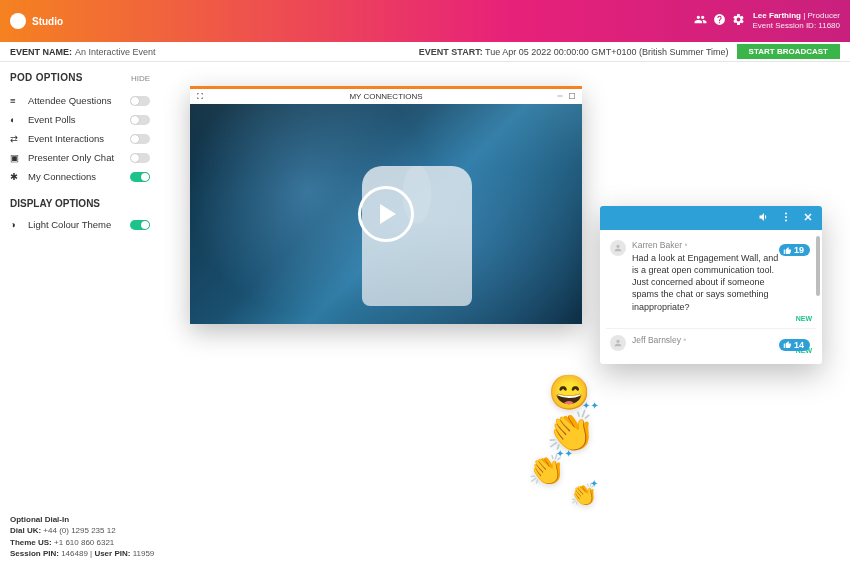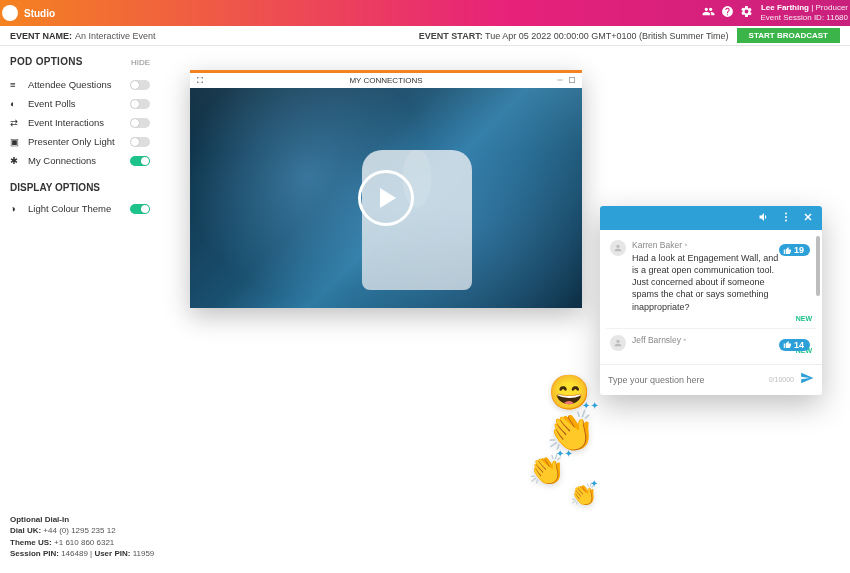--- a/index.html
+++ b/index.html
@@ -1,19 +1,19 @@
 <!DOCTYPE html>
 <html><head>
 <meta charset="utf-8">
 <style>
 * { margin:0; padding:0; box-sizing:border-box; font-family:Arial,Helvetica,sans-serif; }
 body { background:#fff; width:850px; height:573px; position:relative; overflow:hidden; }
 
 
-.top-header { height:26px; background:linear-gradient(90deg,#f58220 0%,#e7217a 60%,#c9207d 100%); display:flex; align-items:center; color:#fff; padding:0 2px; }
+.top-header { height:42px; background:linear-gradient(90deg,#f58220 0%,#e7217a 60%,#c9207d 100%); display:flex; align-items:center; color:#fff; padding:0 10px; }
 .logo { width:16px; height:16px; border-radius:50%; background:#fff; display:inline-block; margin-right:6px; }
 .studio { font-size:10px; font-weight:bold; }
 .top-right { margin-left:auto; display:flex; align-items:center; gap:8px; }
 .top-icons { display:flex; gap:6px; align-items:center; }
 .top-icons svg { width:13px; height:13px; fill:#fff; }
 .user-block { font-size:8px; line-height:1.2; text-align:right; }
 .user-block .name { font-weight:bold; }
 .user-block .role { opacity:.9; }
 .sess { opacity:.9; }
 
@@ -139,21 +139,21 @@
       <span class="lbl">Event Polls</span>
       <span class="toggle"></span>
     </div>
     <div class="pod-item">
       <span class="pi-icon">⇄</span>
       <span class="lbl">Event Interactions</span>
       <span class="toggle"></span>
     </div>
     <div class="pod-item">
       <span class="pi-icon">▣</span>
-      <span class="lbl">Presenter Only Light</span>
+      <span class="lbl">Presenter Only Chat</span>
       <span class="toggle"></span>
     </div>
     <div class="pod-item">
       <span class="pi-icon">✱</span>
       <span class="lbl">My Connections</span>
       <span class="toggle on"></span>
     </div>
     <h5>DISPLAY OPTIONS</h5>
     <div class="pod-item">
       <span class="pi-icon">◑</span>
@@ -237,27 +237,20 @@
         <div class="new-tag">NEW</div>
       </div>
       <div class="like">
           <svg viewBox="0 0 24 24">
             <path d="M2 21h3V9H2v12zM22 11c0-1.1-.9-2-2-2h-5.3l.8-3.8v-.3c0-.4-.2-.8-.4-1.1L14 3l-6.6 6.6C7.2 9.8 7 10.3 7 10.8V19c0 1.1.9 2 2 2h8c.8 0 1.5-.5 1.8-1.2l2.2-5.1c.1-.2.1-.5.1-.7v-2z"></path>
           </svg>
           <span>14</span>
         </div>
     </div>
   </div>
-  <div class="qa-input">
-    <input type="text" placeholder="Type your question here" style="">
-    <span class="counter">0/10000</span>
-    <span class="send"><svg viewBox="0 0 24 24">
-          <path d="M2 21l21-9L2 3v7l15 2-15 2v7z"></path>
-        </svg></span>
-  </div>
 </div>
 
 <span class="emoji" style="left:548px; top:372px; font-size:34px;">😄</span>
 <span class="emoji" style="left:546px; top:408px; font-size:40px;">👏</span>
 <span class="spark" style="left:582px; top:400px;">✦✦</span>
 <span class="emoji" style="left:528px; top:452px; font-size:30px;">👏</span>
 <span class="spark" style="left:556px; top:448px;">✦✦</span>
 <span class="emoji" style="left:570px; top:482px; font-size:22px;">👏</span>
 <span class="spark" style="left:590px; top:478px;">✦</span>
 

